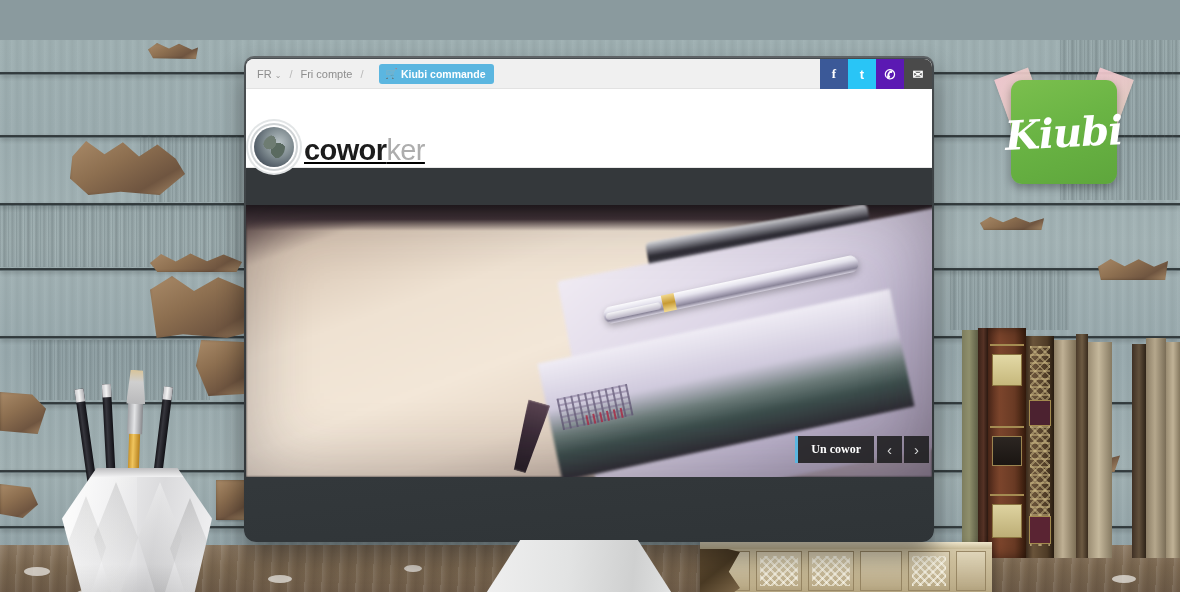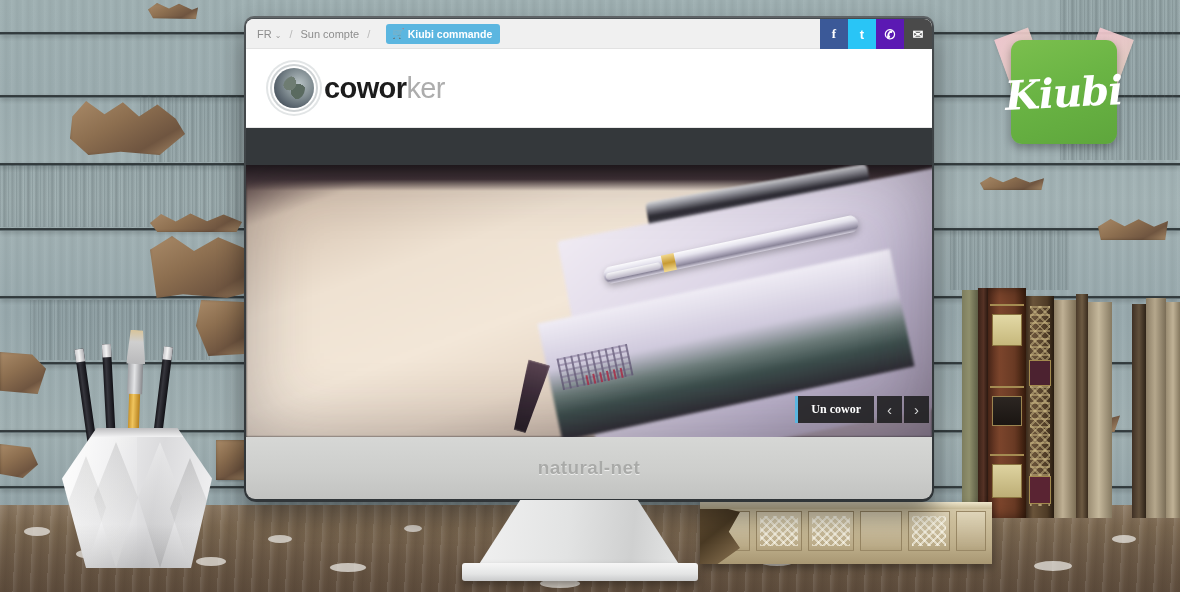--- a/index.html
+++ b/index.html
@@ -4,21 +4,21 @@
 <style>
   * { margin:0; padding:0; box-sizing:border-box; }
   html,body { width:1180px; height:592px; overflow:hidden; }
   body {
     font-family:"Liberation Sans", sans-serif;
     position:relative;
     background:#8a9a9e;
   }
 
   
-  #scene { position:absolute; inset:0; overflow:hidden; }
+  #scene { position:absolute; inset:0; overflow:hidden;margin-top:40px; }
 
   .wall {
     position:absolute; left:0; top:0; width:1180px; height:505px;
     background:
       
       repeating-linear-gradient(90deg,
         rgba(255,255,255,0.045) 0px, rgba(255,255,255,0.0) 3px,
         rgba(0,0,0,0.035) 6px, rgba(255,255,255,0.0) 11px),
       linear-gradient(180deg,#9fb0b2 0%, #9cadb0 18%, #a3b3b5 40%, #98a9ad 62%, #a0b0b2 85%, #93a4a8 100%);
   }
@@ -160,21 +160,21 @@
   .soc {
     width:28px; height:30px; display:flex; align-items:center; justify-content:center;
     color:#fff; font-size:13px; font-weight:bold;
   }
   .soc-fb { background:#3b5998; font-family:"Liberation Serif", serif; }
   .soc-tw { background:#29c5f6; }
   .soc-ph { background:#5b19b3; }
   .soc-ml { background:#4a4a4a; }
 
   .header { height:79px; display:flex; background:#fff; border-bottom:1px solid #e8e8e8; }
-  .logo-wrap { width:243px; display:flex; align-items:center; padding-left:28px; }
+  .logo-wrap { width:243px; display:flex; align-items:flex-end; padding-left:8px;text-decoration:underline; }
   .globe {
     width:40px; height:40px; border-radius:50%;
     background:
       radial-gradient(circle at 62% 40%, #b9c3c6 0%, #7f8b90 42%, #55606a 70%, #2f373d 100%);
     box-shadow:0 0 0 2px #fff, 0 0 0 4px #cfd3d5, 0 0 0 6px #fff, 0 0 0 8px #e2e5e6;
     position:relative; margin-right:10px; flex:none;
   }
   .globe::after {
     content:""; position:absolute; left:9px; top:8px; width:22px; height:24px;
     background:
@@ -435,21 +435,21 @@
     <div class="bezel"></div>
 
     <div class="screen">
 
       <div class="topbar">
         <div class="crumb">
           <span>
             <span>FR</span><span class="caret">⌄</span>
           </span>
           <span class="sep">/</span>
-          <span>Sun compte</span>
+          <span>Fri compte</span>
           <span class="sep">/</span>
         </div>
         <div class="cart-btn">
           <span class="cicon">🛒</span>
           <span>Kiubi commande</span>
         </div>
 
         <div class="social">
           <div class="soc soc-fb">f</div>
           <div class="soc soc-tw">t</div>
@@ -485,23 +485,20 @@
         </div>
 
         <div class="slide-caption">Un cowor</div>
         <div class="slide-arrows">
           <div class="sl-arrow">‹</div>
           <div class="sl-arrow">›</div>
         </div>
       </div>
     </div>
 
-    <div class="chin">
-      <span class="chin-label">natural-net</span>
-    </div>
   </div>
 
   <div class="stand-neck"></div>
   <div class="stand-base"></div>
 
   <div id="kiubi">
     <div class="tape" style="left:0px;top:0px;transform:rotate(-20deg);"></div>
     <div class="tape" style="left:86px;top:0px;transform:rotate(20deg);"></div>
     <div class="kiubi-card">
       <span class="kiubi-text">Kiubi</span>

